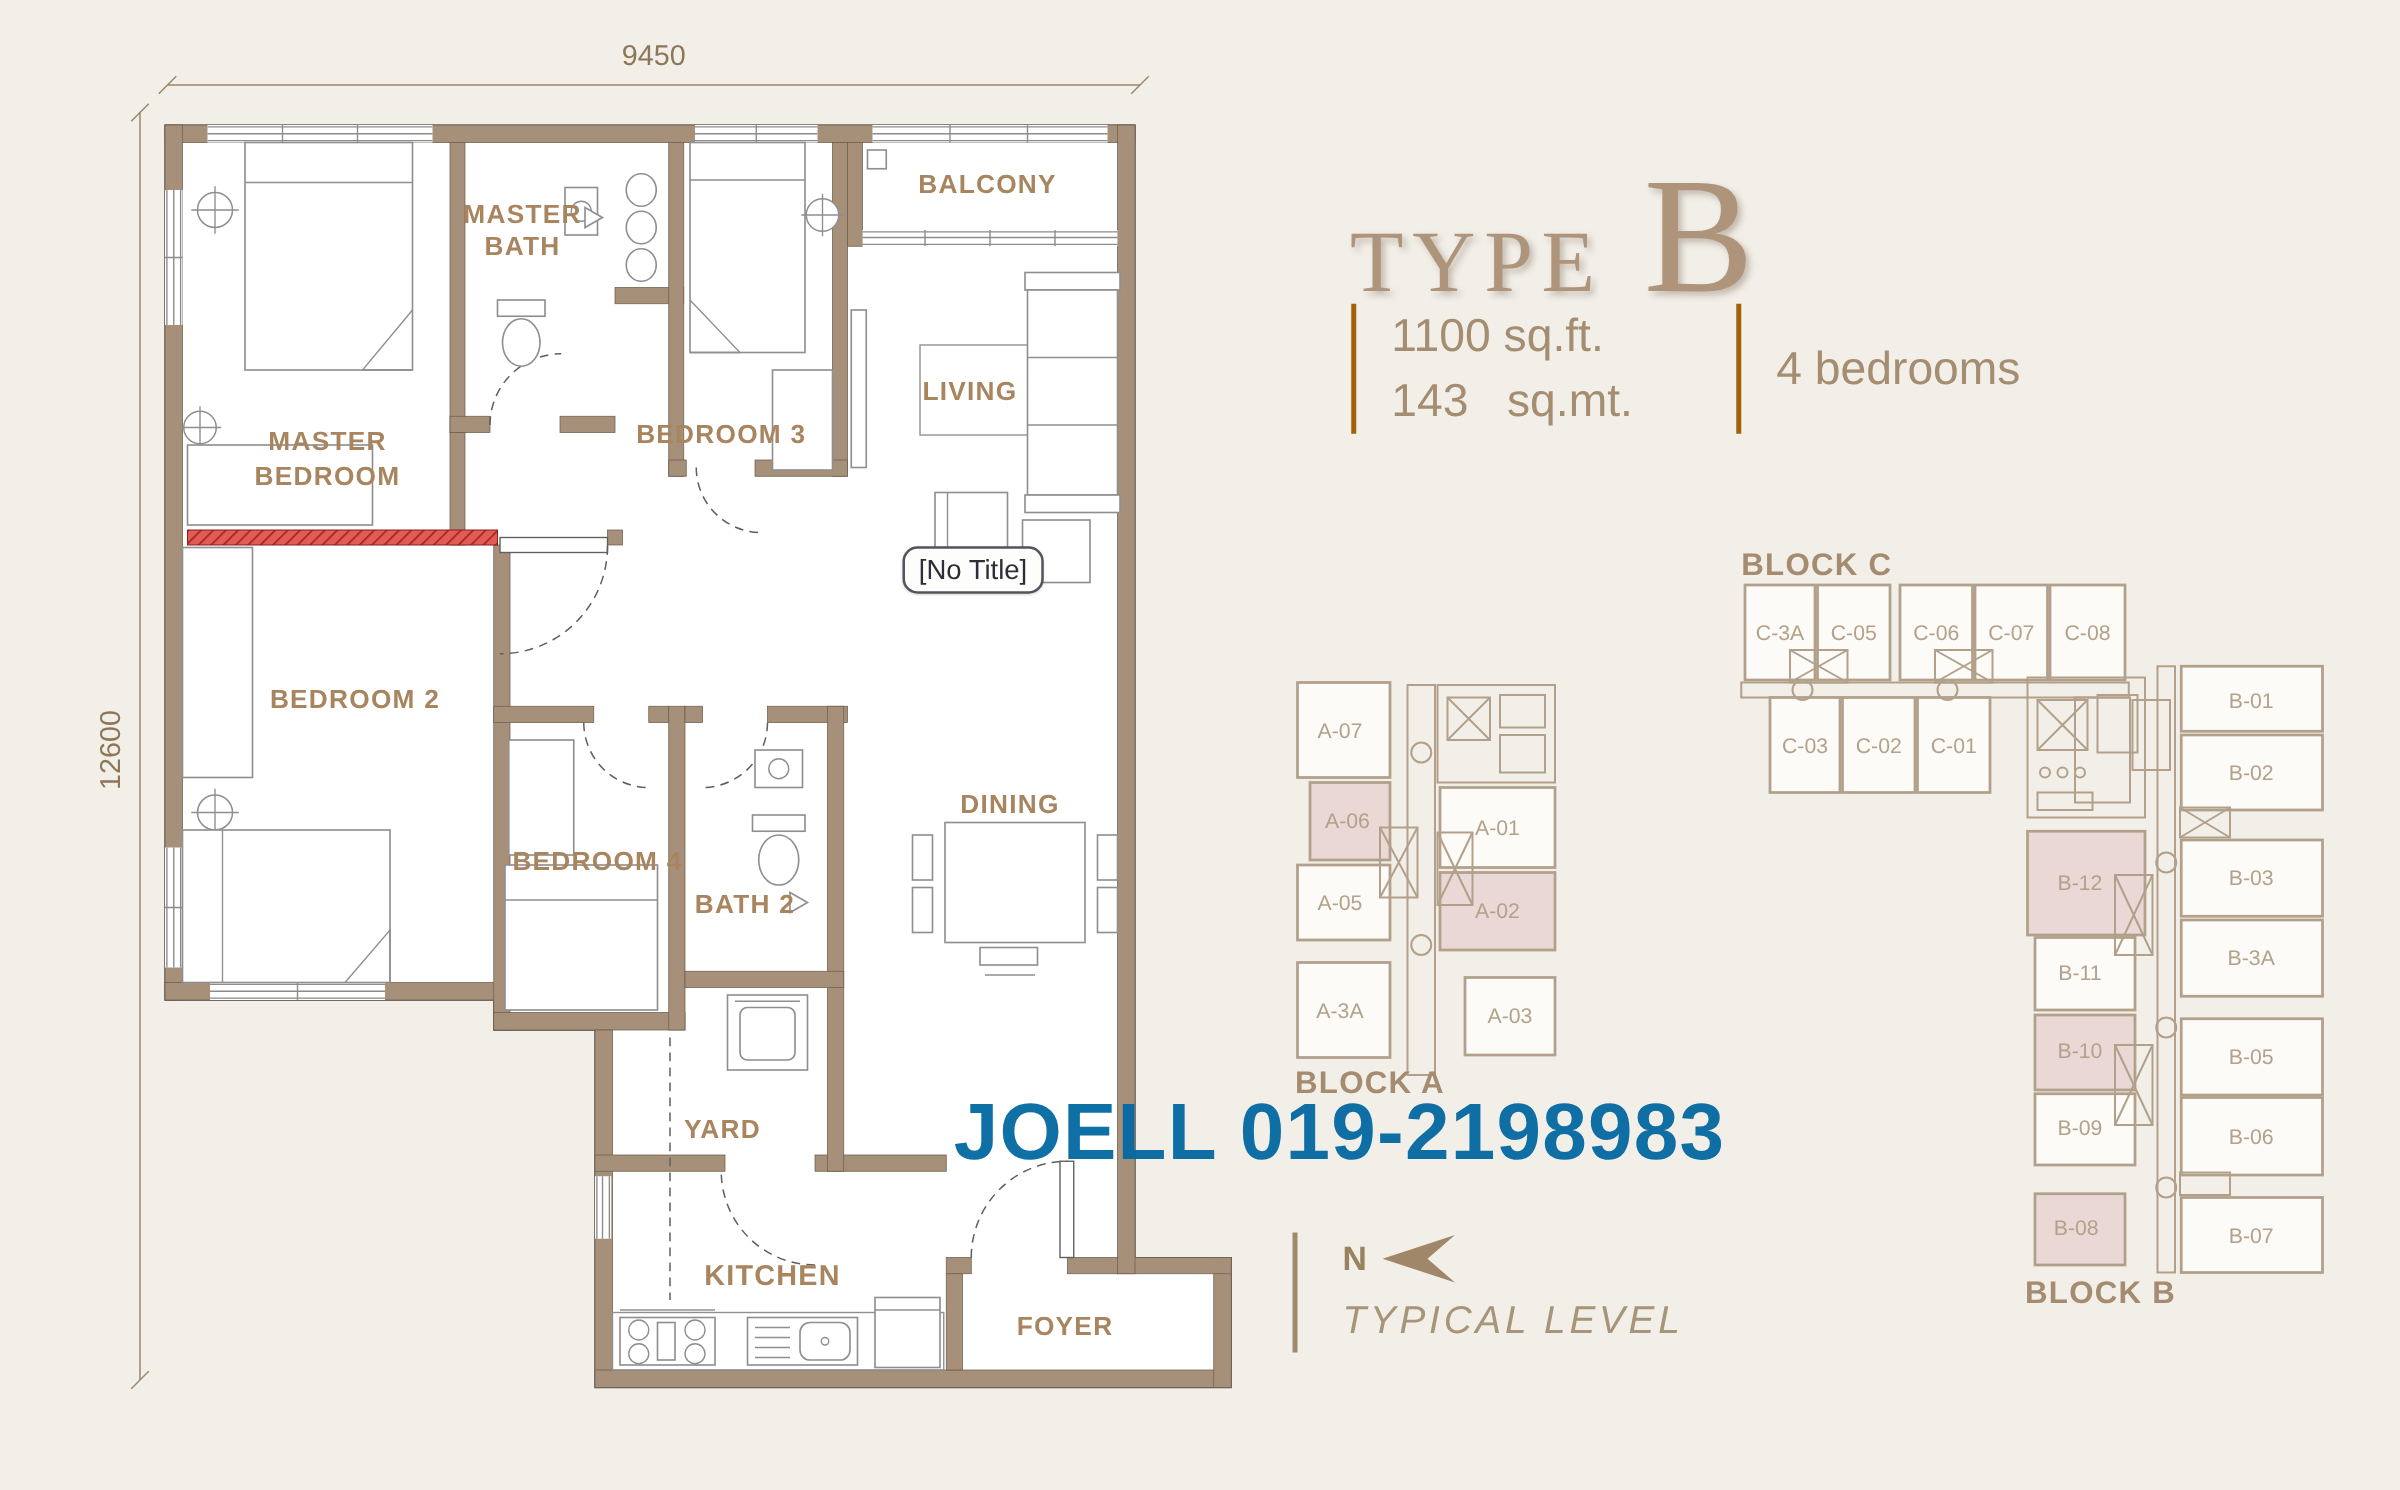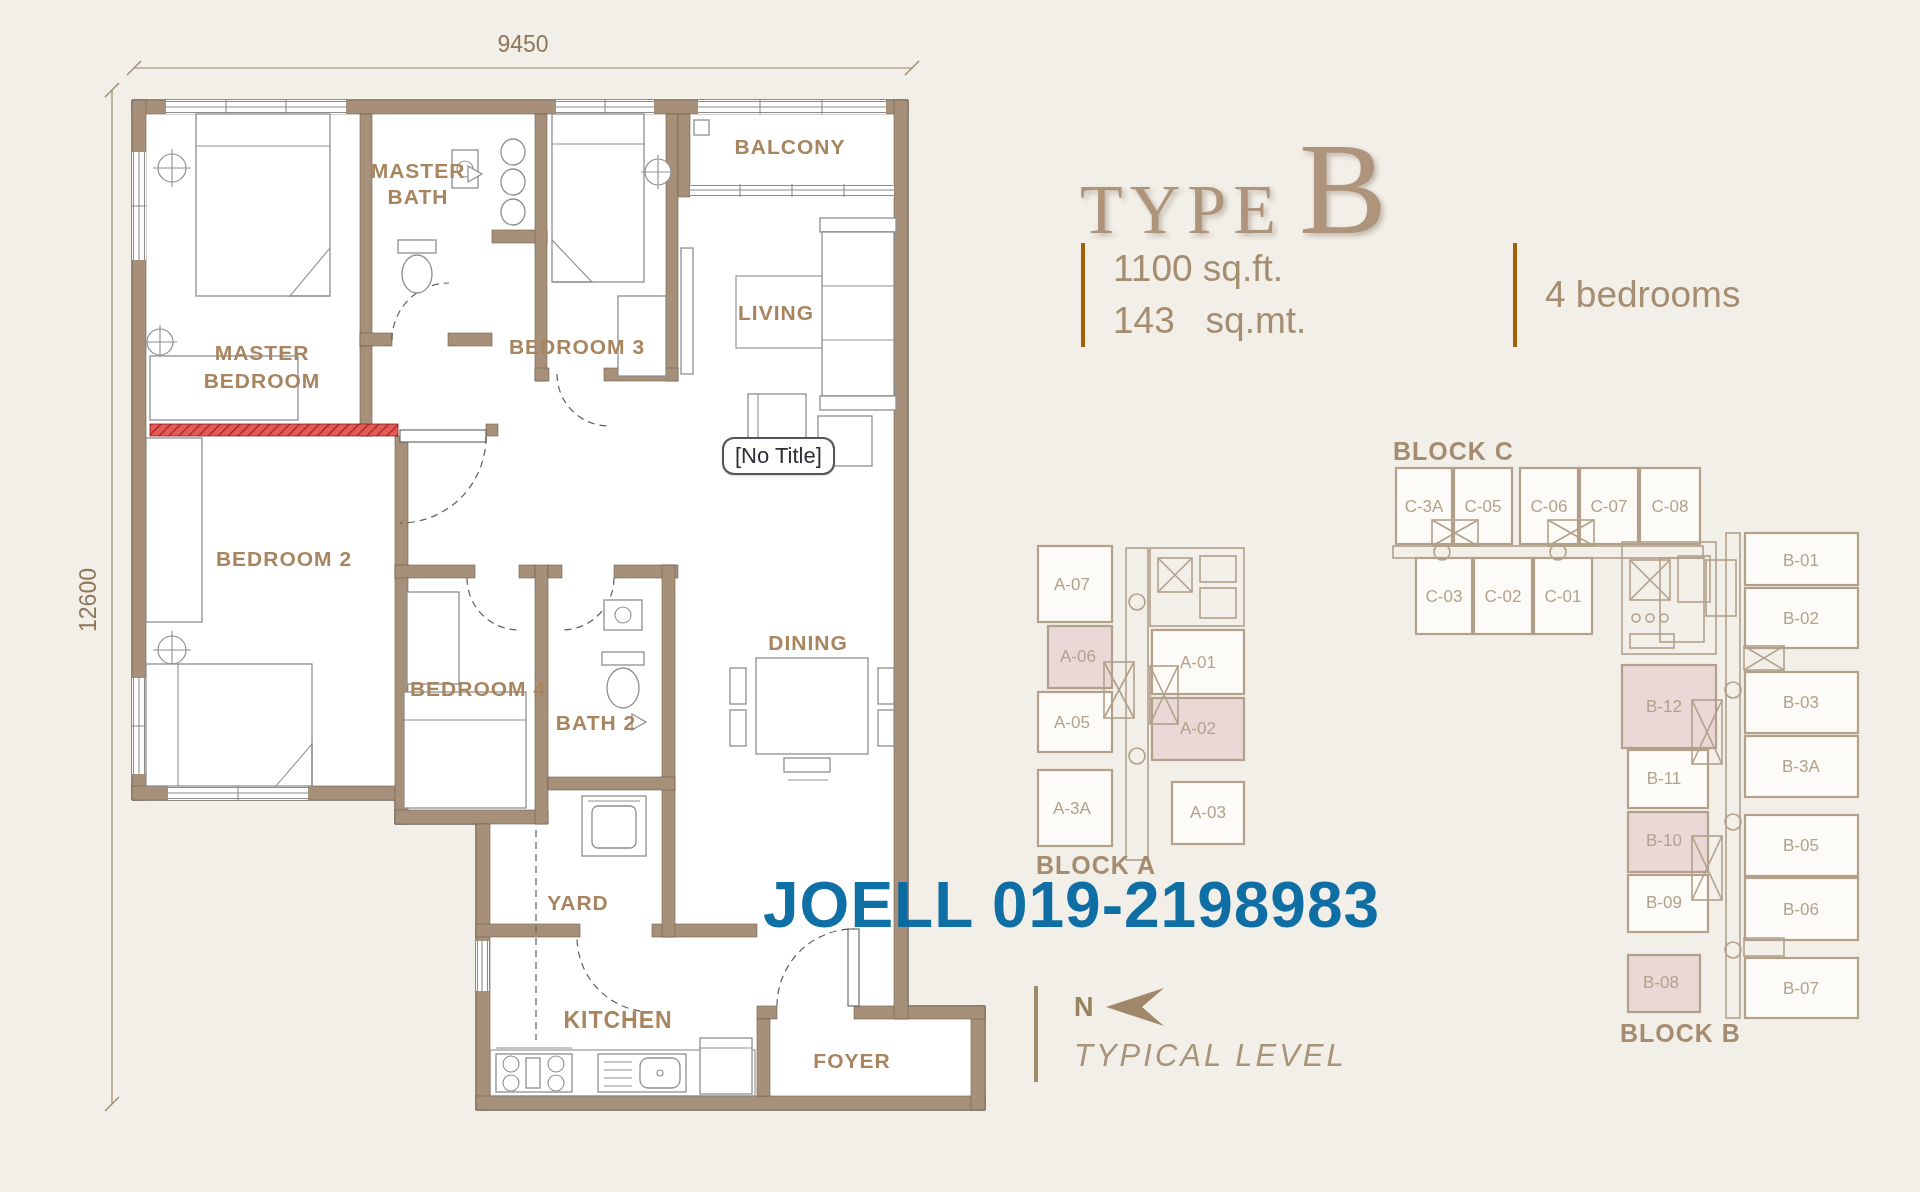--- a/index.html
+++ b/index.html
@@ -28,29 +28,29 @@
   .kp{fill:#fcfbf7;stroke:#b2a08a;stroke-width:2.2;}
   .kp.hl{fill:#ead8d6;}
   .kpx{fill:none;stroke:#b2a08a;stroke-width:1.6;}
   .kplbl{font-family:"Liberation Sans",sans-serif;font-size:17px;fill:#b3a18b;text-anchor:middle;}
   .blocklbl{font-family:"Liberation Sans",sans-serif;font-weight:bold;font-size:25px;
             fill:#a58c70;letter-spacing:1px;}
 
   
   .type-heading{position:absolute;left:1080px;top:112px;z-index:2;display:flex;
                 align-items:baseline;color:#ae947a;
-                text-shadow:3px 3px 5px rgba(105,84,62,.35);}
+                text-shadow:3px 3px 5px rgba(105,84,62,.35);gap:16px;}
   .type-heading .word{font-family:"Liberation Serif",serif;font-size:70px;letter-spacing:7px;}
   .type-heading .letter{font-family:"Liberation Serif",serif;font-size:132px;margin-left:16px;}
 
   .spec-col{position:absolute;top:243px;z-index:2;border-left:4px solid #a16207;
             padding-left:28px;height:104px;display:flex;flex-direction:column;justify-content:center;}
   .spec-col .line{font-size:37px;color:#a58d71;line-height:52px;white-space:pre;}
   #spec-area{left:1081px;}
-  #spec-rooms{left:1513px;}
+  #spec-rooms{left:1389px;}
 
   .watermark{position:absolute;left:763px;top:868px;z-index:5;font-size:64px;font-weight:bold;
              color:#0369a1;letter-spacing:1px;opacity:.95;}
 
   .tooltip{position:absolute;left:722px;top:437px;z-index:6;background:#fdfdfc;
            border:2px solid #54545e;border-radius:12px;padding:4px 11px;
            font-size:22px;color:#2e2e38;box-shadow:0 1px 2px rgba(0,0,0,.15);}
 
   .north{position:absolute;left:1034px;top:986px;z-index:2;display:flex;}
   .north .bar{width:4px;height:96px;background:#a08a6c;margin-right:36px;}

